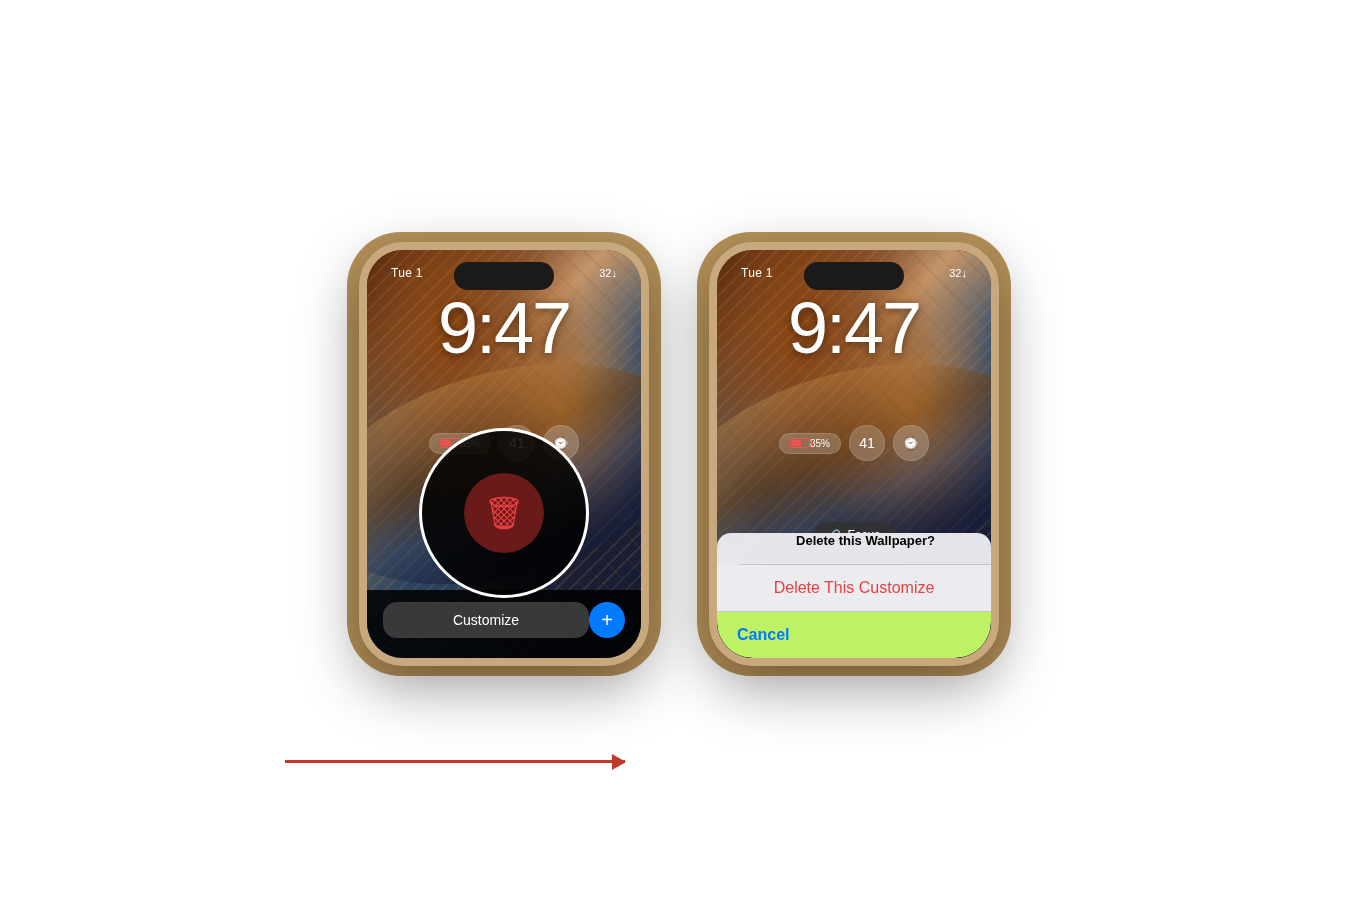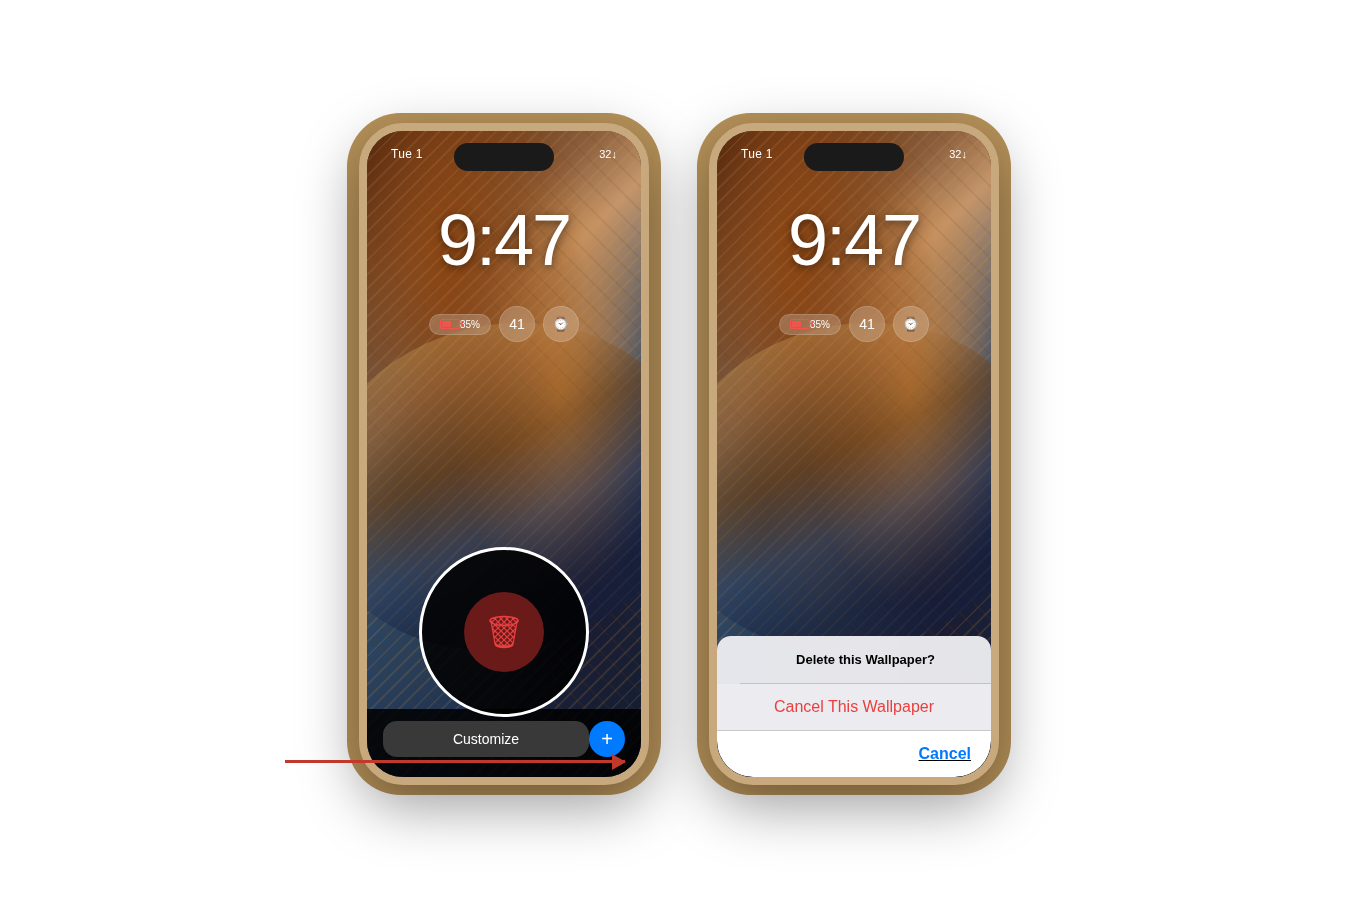--- a/index.html
+++ b/index.html
@@ -28,21 +28,21 @@
     .phone-wrapper {
       position: relative;
       display: flex;
       flex-direction: column;
       align-items: center;
     }
 
     .phone {
       position: relative;
       width: 290px;
-      height: 662px;
+      height: 424px;
       background: #1a1a1a;
       border-radius: 44px;
       border: 8px solid #c8a97e;
       box-shadow:
         inset 0 0 0 2px #8a6a40,
         0 20px 60px rgba(0,0,0,0.4),
         2px 0 0 10px #b8935a,
         -2px 0 0 10px #b8935a;
       overflow: hidden;
     }
@@ -137,21 +137,21 @@
     .status-right {
       display: flex;
       gap: 4px;
       font-size: 11px;
       color: white;
     }
 
     
     .lock-clock {
       position: absolute;
-      top: 73px;
+      top: 42px;
       left: 0; right: 0;
       text-align: center;
       z-index: 15;
     }
 
     .lock-clock-time {
       font-size: 72px;
       font-weight: 300;
       color: white;
       letter-spacing: -2px;
@@ -365,21 +365,21 @@
     
     .action-sheet {
       background: rgba(235,235,240,0.97);
       backdrop-filter: blur(20px);
       border-radius: 14px 14px 0 0;
       overflow: hidden;
       margin: 0;
     }
 
     .action-sheet-header {
-      padding: 16px 20px 12px;
+      padding: 0 20px 12px;
       text-align: center;
       border-bottom: 0.5px solid rgba(0,0,0,0.15);
       margin-left: 23px;
     }
 
     .action-sheet-title {
       font-size: 13px;
       font-weight: 600;
       color: #000;
       margin-bottom: 4px;
@@ -399,23 +399,22 @@
     }
 
     .action-sheet-destructive-text {
       font-size: 16px;
       font-weight: 400;
       color: #e84040;
     }
 
     .action-sheet-cancel {
       padding: 14px 20px;
-      text-align: right;
-      background: #ffffff;
-      text-decoration: underline;
+      text-align: left;
+      background: #bef264;
     }
 
     .action-sheet-cancel-text {
       font-size: 16px;
       font-weight: 600;
       color: #007aff;
     }
   </style>
 </head>
 <body>
@@ -509,21 +508,21 @@
         <span style="font-size:11px; color:white;">🔗</span>
         <span class="focus-badge-text">Focus</span>
       </div>
 
       <div class="dialog-overlay">
         <div class="action-sheet">
           <div class="action-sheet-header">
             <div class="action-sheet-title">Delete this Wallpaper?</div>
           </div>
           <div class="action-sheet-destructive">
-            <span class="action-sheet-destructive-text">Cancel This Wallpaper</span>
+            <span class="action-sheet-destructive-text">Delete This Customize</span>
           </div>
           <div class="action-sheet-cancel">
             <span class="action-sheet-cancel-text">Cancel</span>
           </div>
         </div>
       </div>
     </div>
   </div>
 
 </div>

